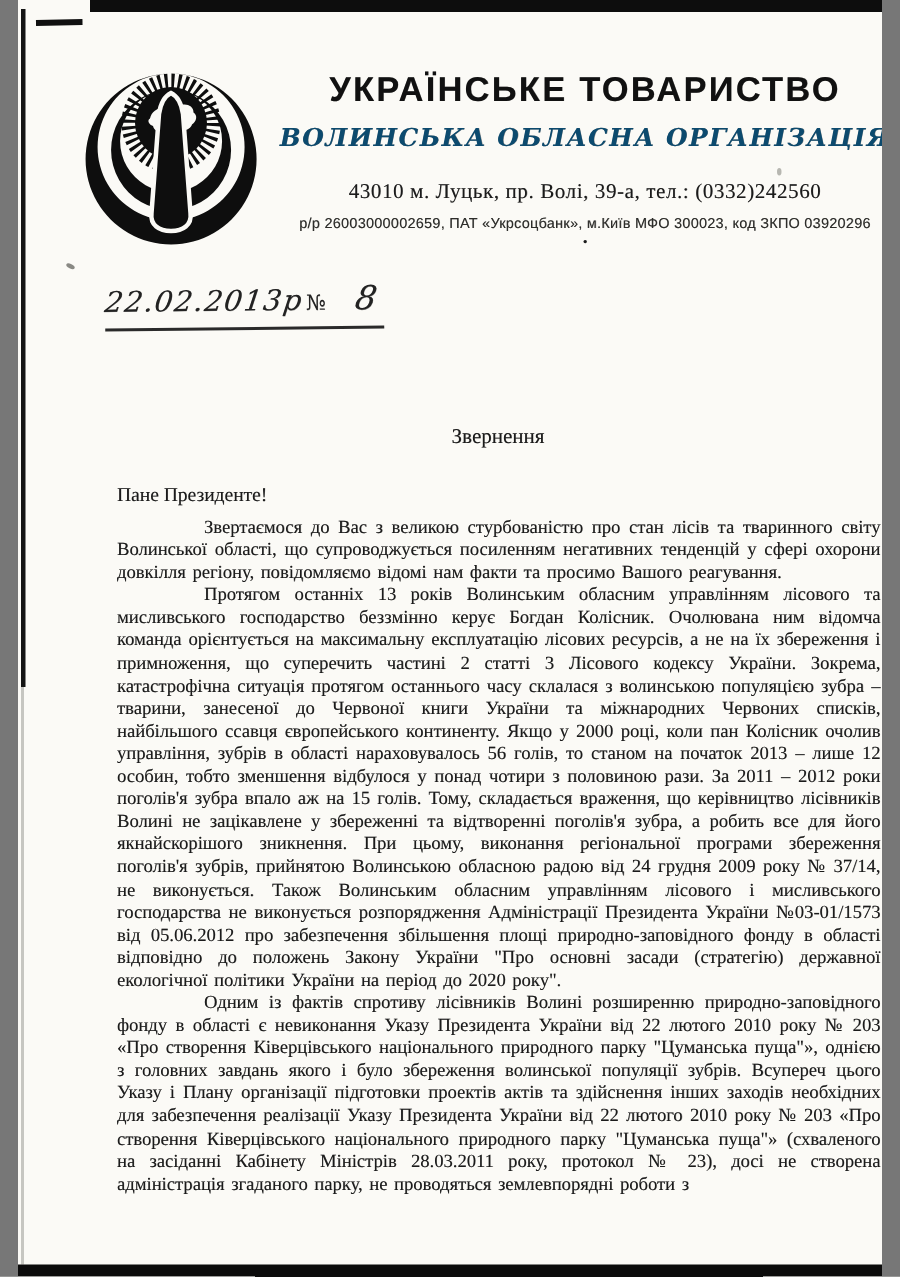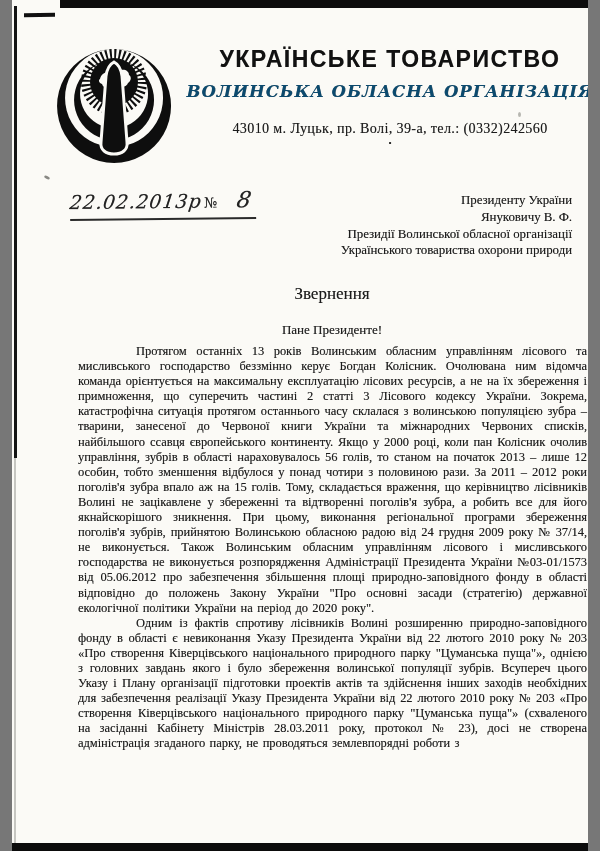--- a/index.html
+++ b/index.html
@@ -44,22 +44,22 @@
   }
   .ref-date{font-size:19px;letter-spacing:1px;transform:skewX(-8deg);display:inline-block;color:#222;}
   .ref-no{font-size:14px;margin-left:2px;font-style:normal;color:#222;}
   .ref-num{font-size:22px;margin-left:20px;transform:skewX(-10deg);display:inline-block;color:#222;}
   
   .addressee{
     position:absolute;right:16px;top:192px;text-align:right;
     font-size:12.8px;line-height:16.8px;
   }
   
-  .doc-title{position:absolute;top:284px;left:66px;width:508px;text-align:center;font-size:17px;}
-  .salutation{position:absolute;top:322px;left:66px;width:508px;text-align:center;font-size:13px;}
+  .doc-title{position:absolute;top:284px;left:66px;width:508px;text-align:center;font-size:14px;}
+  .salutation{position:absolute;top:322px;left:66px;width:508px;text-align:left;font-size:13px;}
   .body-text{
     position:absolute;top:344px;left:66px;width:509px;
     font-size:12.4px;line-height:15.1px;text-align:justify;
   }
   .body-text p{margin:0;text-indent:58px;word-spacing:1.3px;}
 </style>
 </head>
 <body>
 
 <div class="page">
@@ -88,37 +88,32 @@
       <path fill="#0e0e0e" stroke="#fbfaf6" stroke-width="3" d="M60,26 c4,2 7,7 8,14 l5,66 c1,8 -5,12 -13,12 c-8,0 -14,-4 -13,-12 l5,-66 c1,-7 4,-12 8,-14 z"></path>
     </svg>
   </div>
 
   <div class="hdr">
     <div class="hdr-title">
       <div>УКРАЇНСЬКЕ ТОВАРИСТВО</div>
     </div>
     <div class="hdr-branch">ВОЛИНСЬКА ОБЛАСНА ОРГАНІЗАЦІЯ</div>
     <div class="hdr-addr">43010 м. Луцьк, пр. Волі, 39-а, тел.: (0332)242560</div>
+    <div class="hdr-bank">р/р 26003000002659, ПАТ «Укрсоцбанк», м.Київ МФО 300023, код ЗКПО 03920296</div>
     <div class="hdr-dot">•</div>
   </div>
 
   <div class="ref">
     <span class="ref-date">22.02.2013р</span><span class="ref-no">№</span><span class="ref-num">8</span>
   </div>
 
-  <div class="addressee">
-
-  <div class="addressee-line">Президенту України</div>
-      <div class="addressee-line">Януковичу В. Ф.</div>
-      <div class="addressee-line">Президії Волинської обласної організації</div>
-      <div class="addressee-line">Українського товариства охорони природи</div>
-    </div>
 
   <div class="doc-title">Звернення</div>
   <div class="salutation">Пане Президенте!</div>
 
   <div class="body-text">
 
+  <p class="para">Звертаємося до Вас з великою стурбованістю про стан лісів  та тваринного світу Волинської області, що супроводжується посиленням негативних тенденцій у сфері охорони довкілля регіону, повідомляємо відомі нам факти та просимо Вашого реагування.</p>
       <p class="para">Протягом останніх 13  років Волинським обласним управлінням лісового та мисливського господарство беззмінно керує Богдан Колісник. Очолювана ним відомча команда орієнтується на максимальну експлуатацію лісових ресурсів, а не на їх збереження і примноження, що суперечить частині 2 статті 3 Лісового кодексу України. Зокрема, катастрофічна ситуація протягом останнього часу склалася з волинською популяцією зубра – тварини, занесеної до Червоної книги України та міжнародних Червоних списків, найбільшого ссавця європейського континенту. Якщо у 2000 році, коли пан Колісник очолив управління, зубрів в області нараховувалось 56 голів, то станом на початок 2013 – лише 12 особин, тобто зменшення відбулося у понад чотири  з половиною рази. За 2011 – 2012 роки поголів'я зубра впало аж на 15 голів. Тому, складається враження, що керівництво лісівників Волині не зацікавлене у збереженні та відтворенні поголів'я зубра, а робить все для його якнайскорішого зникнення. При цьому, виконання регіональної програми збереження поголів'я зубрів, прийнятою Волинською обласною радою від 24 грудня 2009 року № 37/14, не виконується. Також Волинським обласним управлінням лісового і мисливського господарства не виконується розпорядження Адміністрації Президента України №03-01/1573 від 05.06.2012 про забезпечення збільшення площі природно-заповідного фонду в області відповідно до положень Закону України "Про основні засади (стратегію) державної екологічної політики України на період до 2020 року".</p>
       <p class="para">Одним із фактів спротиву лісівників Волині розширенню природно-заповідного фонду в області є невиконання Указу Президента України від 22 лютого 2010 року № 203 «Про створення Ківерцівського національного природного парку "Цуманська пуща"», однією з головних завдань якого і було збереження волинської популяції зубрів. Всупереч цього Указу і Плану організації підготовки проектів актів та здійснення інших заходів необхідних для забезпечення реалізації Указу Президента України від 22 лютого 2010 року № 203 «Про створення Ківерцівського національного природного парку "Цуманська пуща"» (схваленого на засіданні Кабінету Міністрів 28.03.2011 року, протокол № 23), досі не створена адміністрація згаданого парку, не проводяться землевпорядні роботи з</p>
     </div>
 
 </div>
 
 </body></html>

